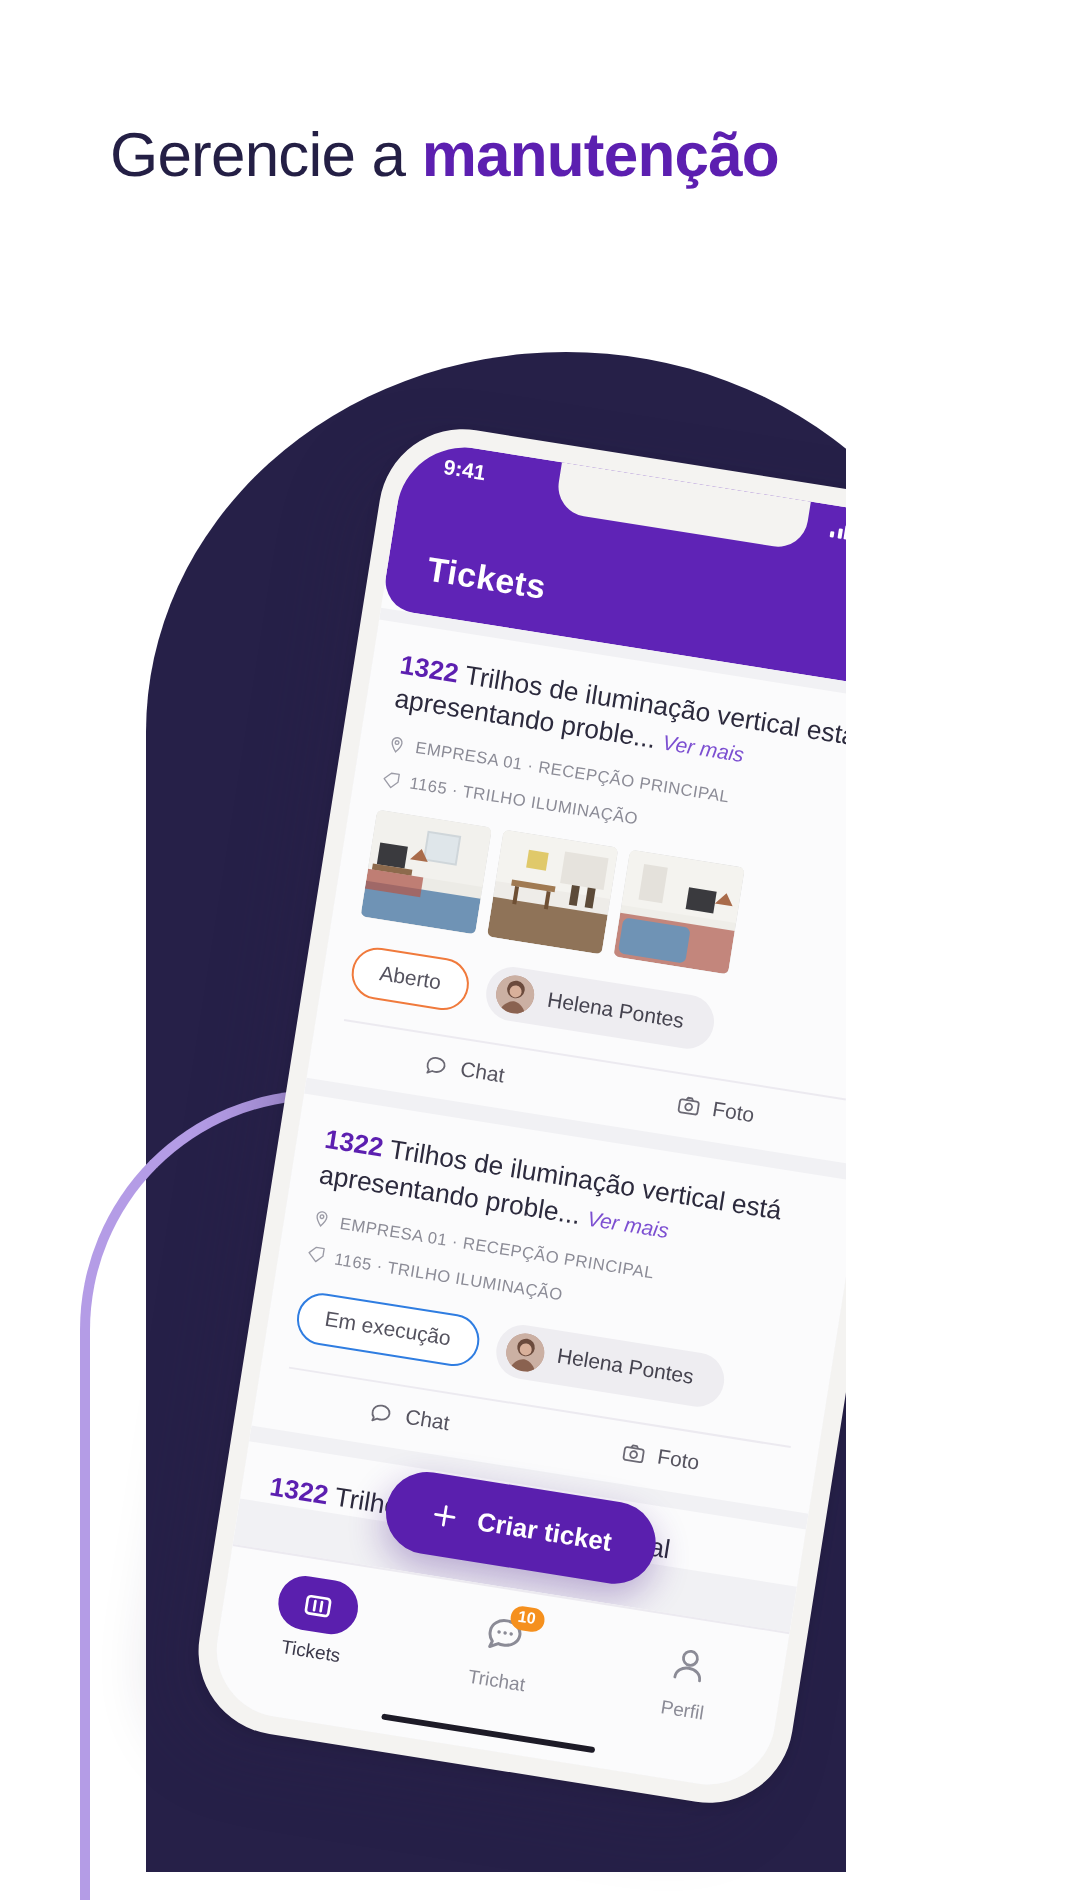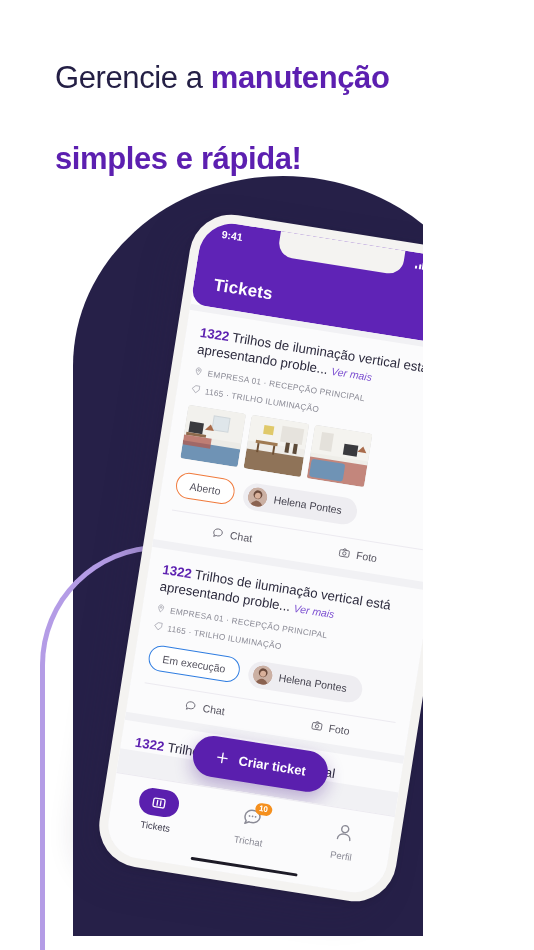--- a/index.html
+++ b/index.html
@@ -185,21 +185,20 @@
 <body>
 
 <div id="stage">
 
   <div class="navy-blob"></div>
   <div class="purple-curve"></div>
 
   <div class="headline">
     <span class="dark">Gerencie a </span><span class="bold">manutenção</span><br>
     <br>
-    <span class="bold">simples e rápida!</span>
   </div>
 
   <div class="phone-wrap">
     <div class="phone-body"></div>
     <div class="side-btn"></div>
     <div class="side-btn b2"></div>
 
     <div class="screen">
 
       <div class="hdr">

